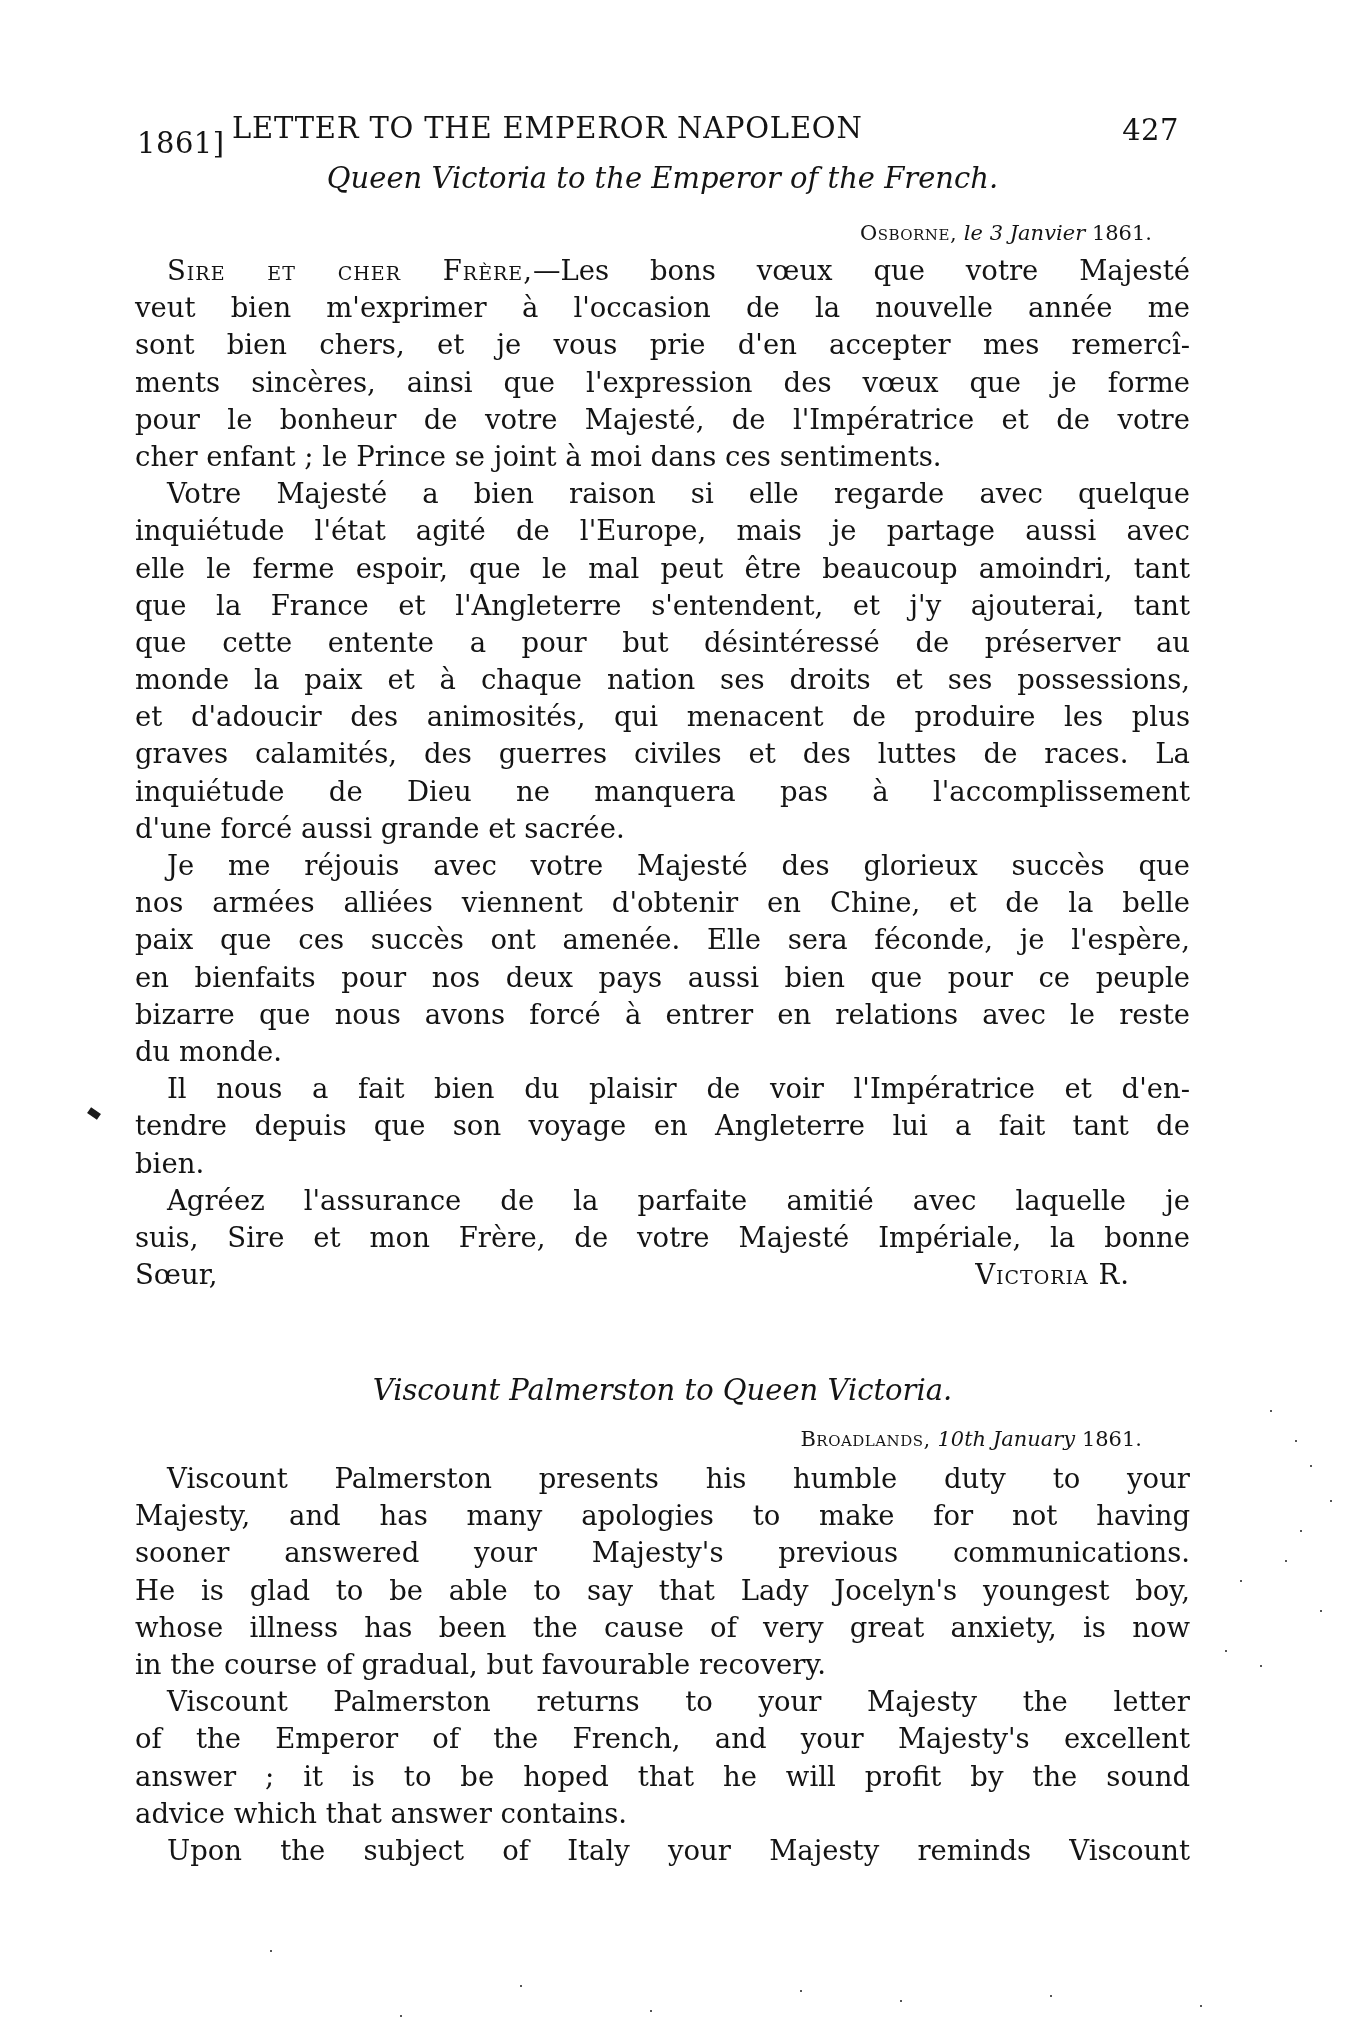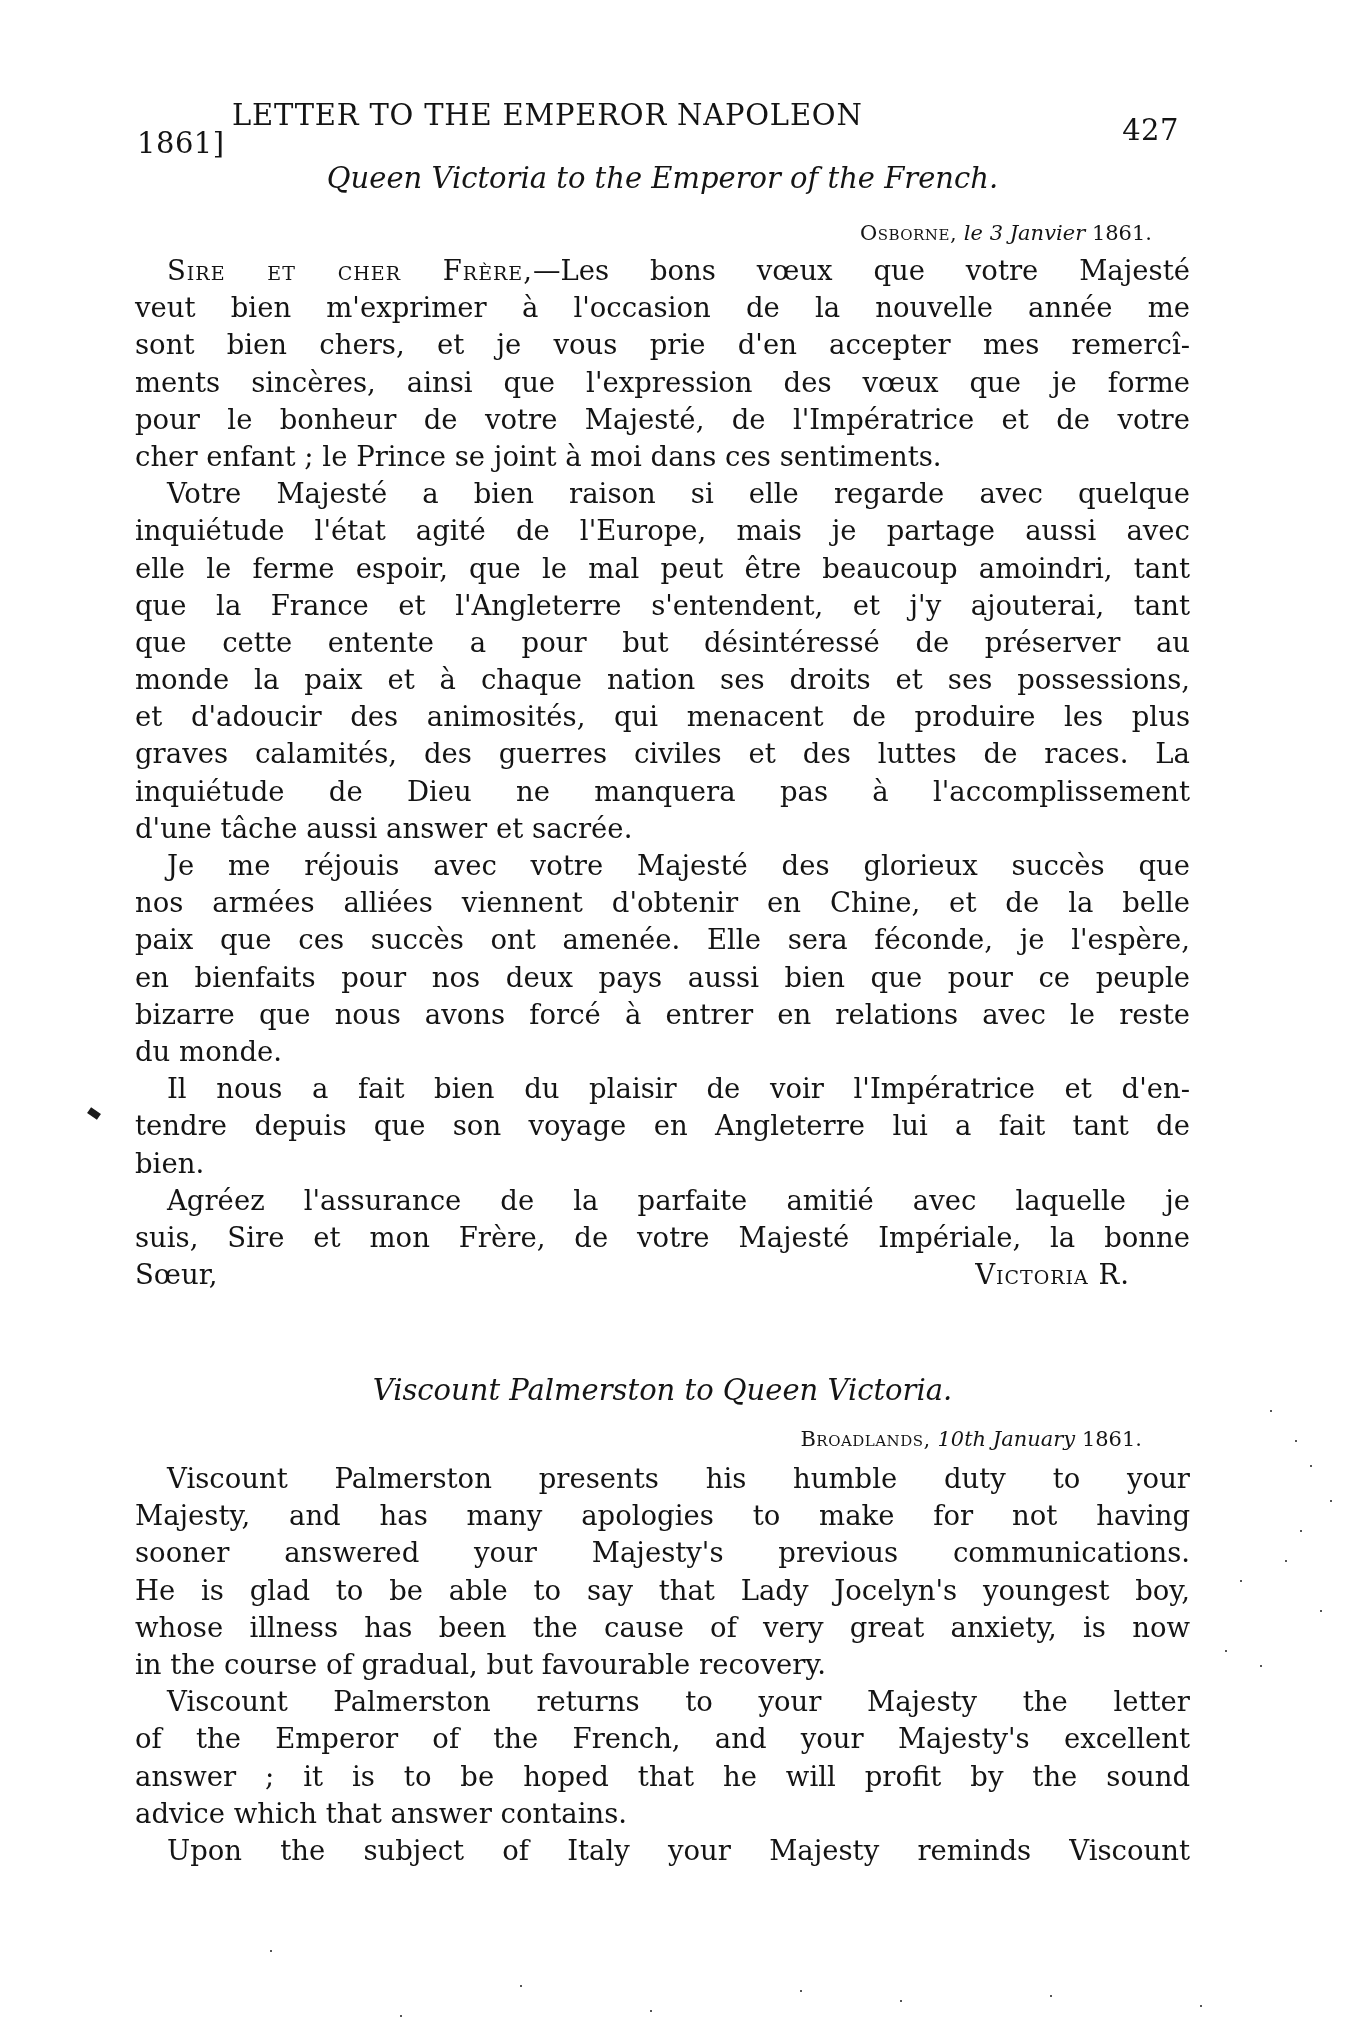--- a/index.html
+++ b/index.html
@@ -3,21 +3,21 @@
 <meta charset="utf-8">
 <style>
   html, body { margin: 0; padding: 0; background: #ffffff; }
   body { width: 1357px; height: 2040px; position: relative; overflow: hidden; color: #141414;
          font-family: "DejaVu Serif", "Liberation Serif", serif; }
   .page { position: absolute; left: 0; top: 0; width: 1357px; height: 2040px; }
 
   .running-head { position: absolute; left: 137px; top: 95px; width: 1042px; height: 40px;
                   font-size: 29px; letter-spacing: 0.5px; line-height: 40px; }
   .running-head .year { position: absolute; left: 0; top: 0; margin-top: 28px; }
-  .running-head .title { position: absolute; left: 95px; top: 0; letter-spacing: 0.8px; }
+  .running-head .title { position: absolute; left: 95px; top: 13px; letter-spacing: 0.8px; }
   .running-head .folio { position: absolute; right: 0; top: 15px; }
 
   .letter-title { position: absolute; left: 135px; width: 1055px; text-align: center;
                   font-style: italic; font-size: 29px; line-height: 40px; }
   .dateline { position: absolute; right: 205px; font-size: 21px; line-height: 30px; text-align: right; }
   .dateline .place { font-variant: small-caps; letter-spacing: 0.5px; text-align: center; }
   .dateline .it { font-style: italic; }
 
   .body-block { position: absolute; left: 135px; width: 1055px; font-size: 27.5px; line-height: 37.2px;
                 text-align: justify; }
@@ -60,21 +60,21 @@
     <div class="line last">cher enfant ; le Prince se joint à moi dans ces sentiments.</div>
     <div class="line indent">Votre Majesté a bien raison si elle regarde avec quelque</div>
     <div class="line">inquiétude l'état agité de l'Europe, mais je partage aussi avec</div>
     <div class="line">elle le ferme espoir, que le mal peut être beaucoup amoindri, tant</div>
     <div class="line">que la France et l'Angleterre s'entendent, et j'y ajouterai, tant</div>
     <div class="line">que cette entente a pour but désintéressé de préserver au</div>
     <div class="line">monde la paix et à chaque nation ses droits et ses possessions,</div>
     <div class="line">et d'adoucir des animosités, qui menacent de produire les plus</div>
     <div class="line">graves calamités, des guerres civiles et des luttes de races. La</div>
     <div class="line">inquiétude de Dieu ne manquera pas à l'accomplissement</div>
-    <div class="line last">d'une tâche aussi answer et sacrée.</div>
+    <div class="line last">d'une forcé aussi grande et sacrée.</div>
     <div class="line indent">Je me réjouis avec votre Majesté des glorieux succès que</div>
     <div class="line">nos armées alliées viennent d'obtenir en Chine, et de la belle</div>
     <div class="line">paix que ces succès ont amenée. Elle sera féconde, je l'espère,</div>
     <div class="line">en bienfaits pour nos deux pays aussi bien que pour ce peuple</div>
     <div class="line">bizarre que nous avons forcé à entrer en relations avec le reste</div>
     <div class="line last">du monde.</div>
     <div class="line indent">Il nous a fait bien du plaisir de voir l'Impératrice et d'en-</div>
     <div class="line">tendre depuis que son voyage en Angleterre lui a fait tant de</div>
     <div class="line last">bien.</div>
     <div class="line indent">Agréez l'assurance de la parfaite amitié avec laquelle je</div>

